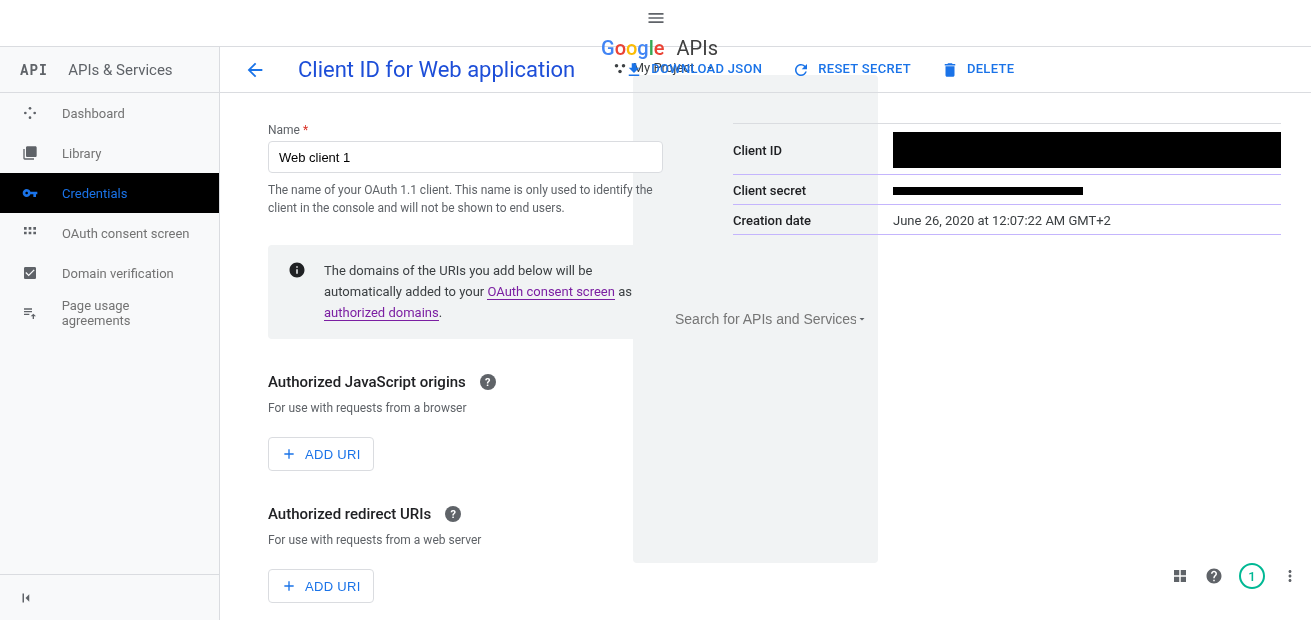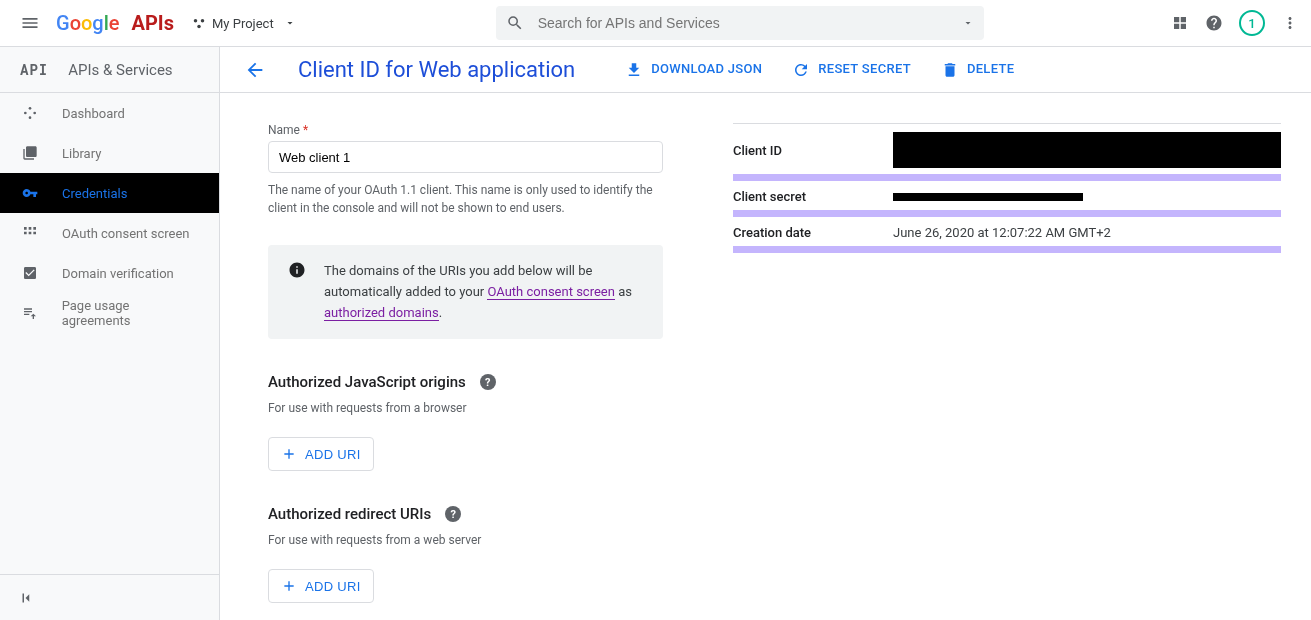--- a/index.html
+++ b/index.html
@@ -1,23 +1,23 @@
 <!DOCTYPE html>
 <html><head>
 <meta charset="utf-8">
 <style>
   * { box-sizing: border-box; margin: 0; padding: 0; }
   body { font-family: 'Roboto', 'Helvetica Neue', Arial, sans-serif; font-size: 14px; color: #3c4043; background: #fff; width: 1311px; height: 620px; overflow: hidden; }
   
   
-  .topbar { height: 47px; display: flex; align-items: center; padding: 0 12px; border-bottom: 1px solid #dadce0; }
+  .topbar { height: 47px; display: flex; align-items: center; padding: 0 12px; border-bottom: 1px solid #dadce0; flex-direction: column; }
   .hamburger { padding: 8px; cursor: pointer; color: #5f6368; }
   .logo { display: flex; align-items: center; margin-left: 8px; font-size: 20px; }
   .logo-g1 { color: #4285f4; } .logo-o1 { color: #ea4335; } .logo-o2 { color: #fbbc05; } .logo-g2 { color: #4285f4; } .logo-l { color: #34a853; } .logo-e { color: #ea4335; }
-  .logo-apis { color: #b91c1c; font-weight: 700; margin-left: 12px; font-size: 20px;}
+  .logo-apis { color: #404040; font-weight: 400; margin-left: 12px; font-size: 20px;}
   .project-picker { display: flex; align-items: center; margin-left: 18px; cursor: pointer; color: #3c4043; font-size: 13px; }
   .proj-dots { margin-right: 6px; }
   .proj-drop { margin-left: 10px; }
   .searchbar { flex: 0 0 488px; height: 34px; background: #f1f3f4; border-radius: 4px; display: flex; align-items: center; padding: 0 10px; margin-left: 200px; }
   .searchbar input { flex: 1; border: none; background: transparent; outline: none; font-size: 14px; color: #5f6368; }
   .topbar-right { margin-left: auto; display: flex; align-items: center; gap: 16px; color: #5f6368; }
   .avatar-circle { width: 26px; height: 26px; border: 2px solid #00b894; border-radius: 50%; display: flex; align-items: center; justify-content: center; color: #00b894; font-size: 13px; font-weight: 500; }
   
   
   .body-wrap { display: flex; height: calc(620px - 47px); }
@@ -49,21 +49,21 @@
   .helper { font-size:12px; color:#5f6368; margin-top:8px; line-height:1.5;}
   
   .info-box { background:#f1f3f4; border-radius:4px; padding:16px 20px; margin-top:28px; display:flex; gap:18px; font-size:13px; line-height:1.6; color:#3c4043;}
   .info-box a { color:#7b1fa2; border-bottom:1px solid #7b1fa2; text-decoration:none;}
   
   .section-head { display:flex; align-items:center; gap:14px; margin-top:34px;}
   .section-title { font-size:15px; font-weight:500; color:#202124;}
   .section-desc { font-size:12px; color:#5f6368; margin-top:10px;}
   .add-btn { display:inline-flex; align-items:center; gap:8px; border:1px solid #dadce0; border-radius:4px; padding:8px 12px; color:#1a73e8; font-size:13px; font-weight:500; margin-top:22px; cursor:pointer; letter-spacing:.3px; background:#fff;}
   
-  .detail-row { display:flex; border-bottom:7px solid #c4b5fd; padding:8px 0 6px; align-items:center;}
+  .detail-row { display:flex; border-bottom:1px solid #c4b5fd; padding:8px 0 6px; align-items:center;}
   .detail-row:first-child { border-top:1px solid #dadce0;}
   .detail-label { width:160px; font-size:13px; font-weight:500; color:#202124;}
   .detail-val { flex:1; font-size:13px; color:#3c4043;}
   .redact-bar { background:#000; height:36px; width:100%;}
   .redact-bar-sm { background:#000; height:8px; width:190px;}
   
   svg { display:block; }
   .help-circle { width:16px; height:16px; background:#5f6368; border-radius:50%; color:#fff; display:flex; align-items:center; justify-content:center; font-size:11px; font-weight:700;}
 </style>
 </head>

